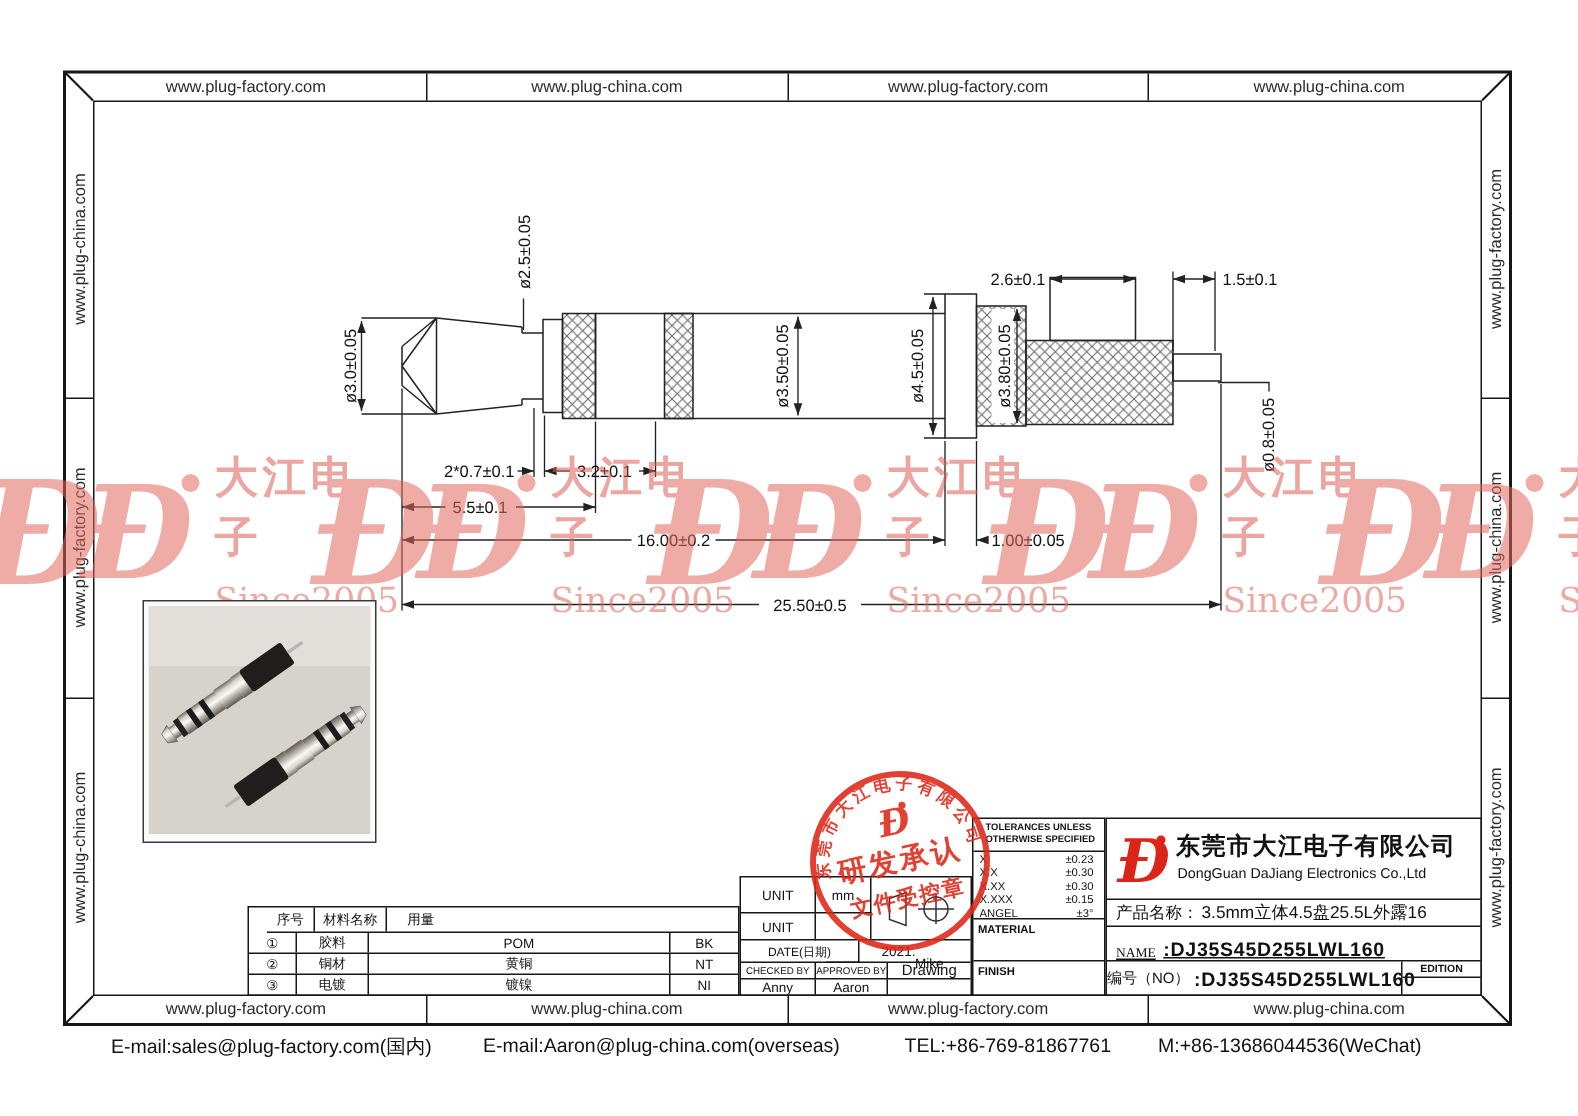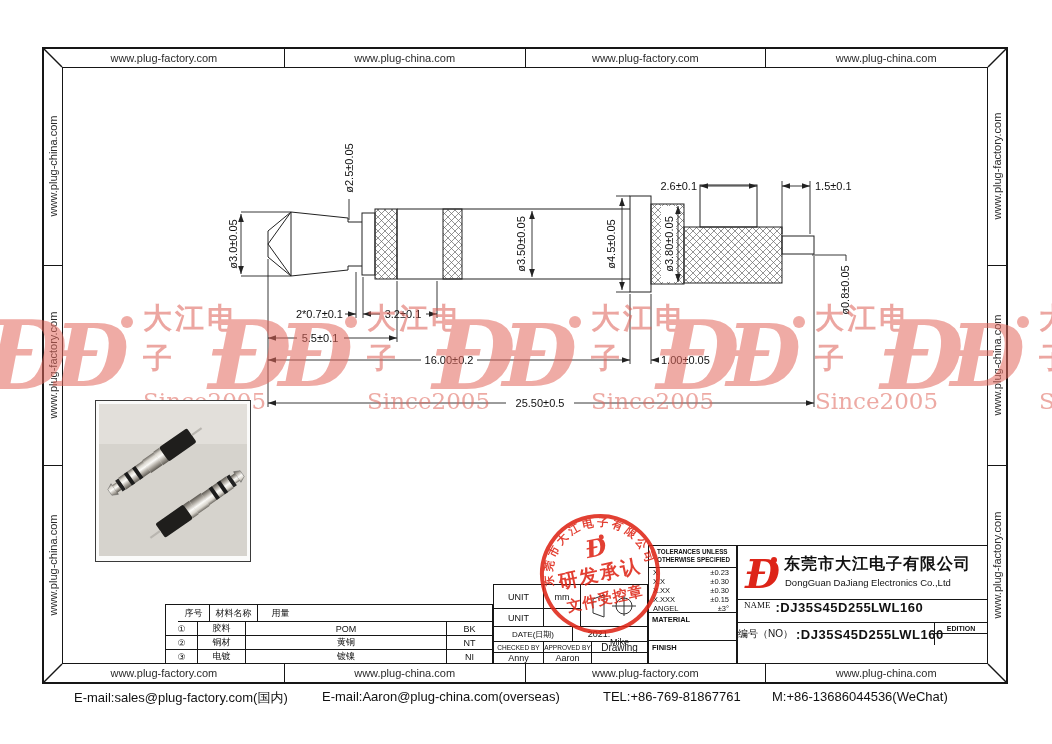--- a/index.html
+++ b/index.html
@@ -62,21 +62,21 @@
   .tol-row{display:flex;justify-content:space-between;font-size:7.5px;padding:0 7px 0 4px;}
   .tol-mat{height:28px;border-bottom:1px solid #161616;box-sizing:border-box;font-size:7.5px;font-weight:bold;padding:2px 0 0 3px;}
   .tol-fin{font-size:7.5px;font-weight:bold;padding:2px 0 0 3px;}
 
   .title-block{position:absolute;left:737px;top:545px;width:251px;height:119px;border:1px solid #161616;box-sizing:border-box;z-index:3;color:#111;}
   .tb-company{position:relative;height:54px;border-bottom:1px solid #161616;box-sizing:border-box;}
   .tb-cn{position:absolute;left:46px;top:8px;font-size:16px;font-weight:bold;letter-spacing:1px;white-space:nowrap;}
   .tb-en{position:absolute;left:47px;top:31px;font-size:9.5px;white-space:nowrap;}
   .tb-product{height:18px;border-bottom:1px solid #161616;box-sizing:border-box;display:flex;align-items:center;padding-left:6px;font-size:11px;white-space:nowrap;}
   .tb-product .val{font-size:11.5px;margin-left:2px;}
-  .tb-name{height:23px;border-bottom:1px solid #161616;box-sizing:border-box;display:flex;align-items:flex-start;padding-left:6px;}
+  .tb-name{height:23px;border-bottom:1px solid #161616;box-sizing:border-box;display:flex;align-items:flex-end;padding-left:6px;text-decoration:underline;}
   .tb-name .lbl{font-size:9px;font-family:"Liberation Serif",serif;}
   .tb-name .val{font-size:13px;font-weight:600;margin-left:5px;letter-spacing:.5px;}
   .tb-no{position:relative;height:22px;display:flex;align-items:center;padding-left:0;}
   .tb-no .lbl{font-size:10px;}
   .tb-no .val{font-size:13px;font-weight:600;margin-left:3px;letter-spacing:.5px;}
   .tb-edition{position:absolute;right:0;top:0;width:53px;height:22px;border-left:1px solid #161616;box-sizing:border-box;}
   .tb-edition .ed-lbl{height:11px;border-bottom:1px solid #161616;box-sizing:border-box;display:flex;align-items:center;justify-content:center;font-size:7px;font-weight:bold;}
 
   .stamp{position:absolute;left:534px;top:508px;z-index:9;opacity:.88;}
 
@@ -385,20 +385,24 @@
 
   <div class="title-block">
     <div class="tb-company">
       <svg width="36" height="44" viewBox="0 0 36 44" style="position:absolute;left:6px;top:5px;">
         <text x="1" y="37" font-size="40" font-family="&quot;DejaVu Serif&quot;,serif" font-style="italic" font-weight="bold" fill="#dd2418">Ð</text>
         <circle cx="30" cy="9" r="3" fill="#dd2418"></circle>
       </svg>
       <div class="tb-cn">东莞市大江电子有限公司</div>
       <div class="tb-en">DongGuan DaJiang Electronics Co.,Ltd</div>
     </div>
+    <div class="tb-product">
+      <span>产品名称：</span>
+      <span class="val">3.5mm立体4.5盘25.5L外露16</span>
+    </div>
     <div class="tb-name">
       <span class="lbl">NAME</span>
       <span class="val">:DJ35S45D255LWL160</span>
     </div>
     <div class="tb-no">
       <span class="lbl">编号（NO）</span>
       <span class="val">:DJ35S45D255LWL160</span>
       <div class="tb-edition">
         <div class="ed-lbl">EDITION</div>
       </div>

